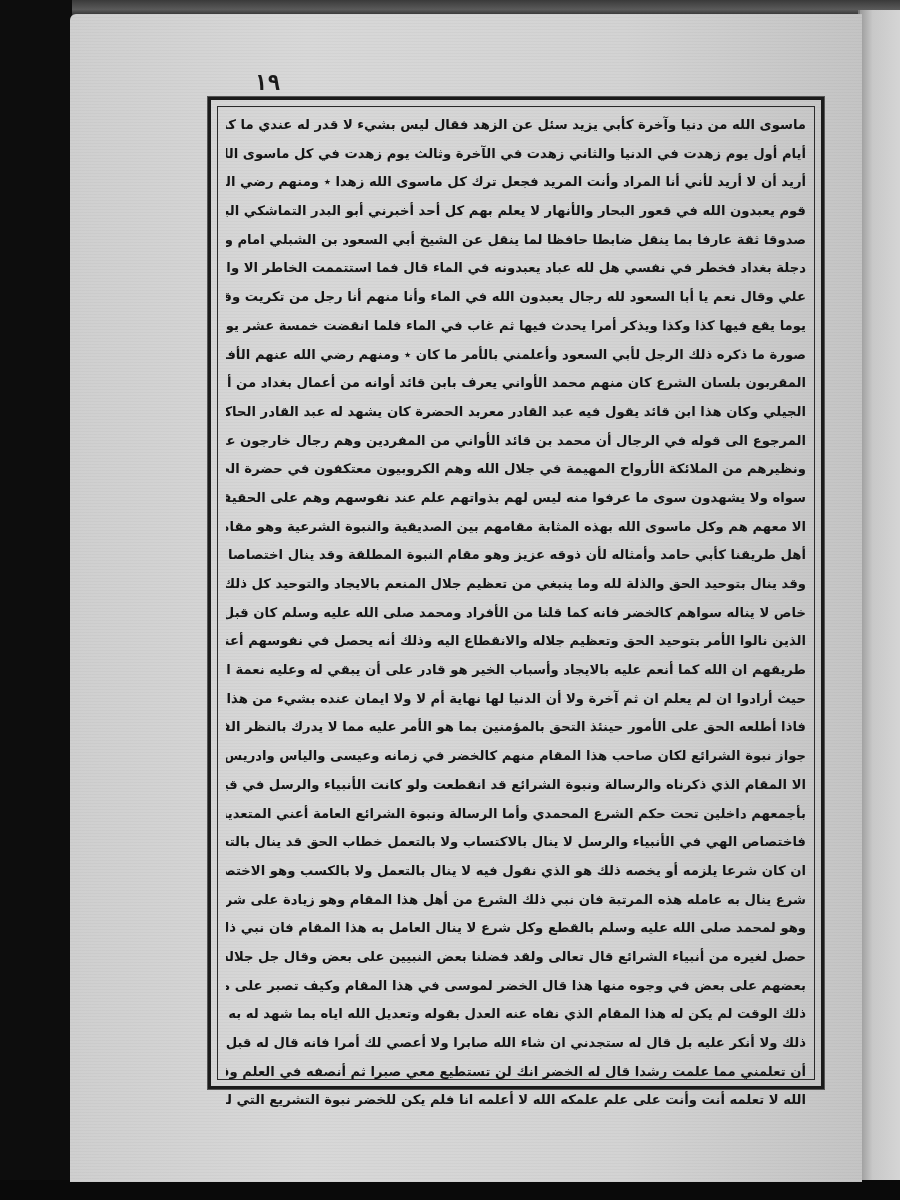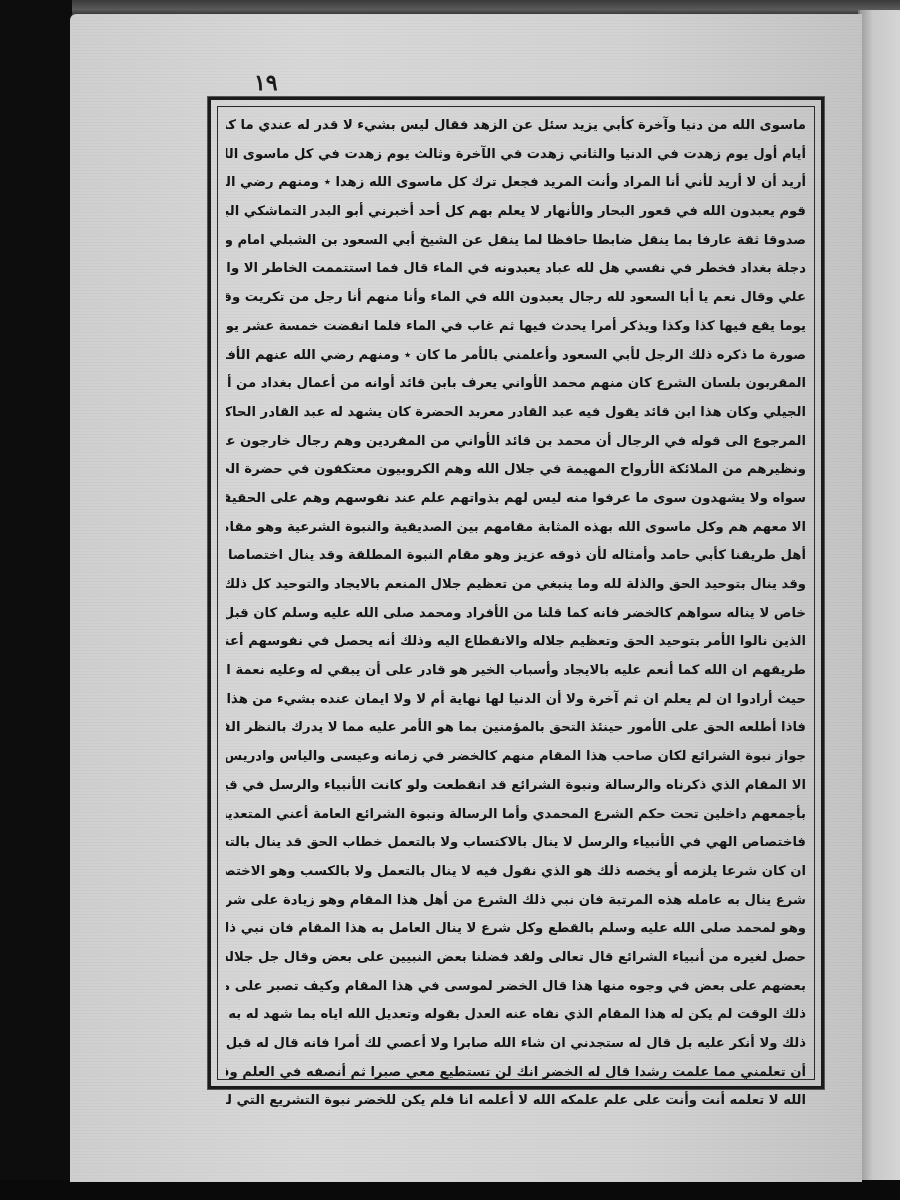--- a/index.html
+++ b/index.html
@@ -24,21 +24,21 @@
       position: absolute; left: 858px; top: 10px; width: 42px; height: 1172px;
       background: linear-gradient(90deg, #9a9a9a, #c8c8c8 30%, #d6d6d6);
       border-left: 2px solid #7a7a7a;
     }
     .bottom-shadow {
       position: absolute; left: 0; top: 1180px; width: 900px; height: 20px; background: #0a0a0a;
     }
     .page-number {
       position: absolute; left: 254px; top: 70px;
       font-size: 22px; font-weight: bold; color: #1a1a1a;
-      font-family: Liberation Serif, serif;
+      font-family: Liberation Mono, monospace;
     }
     .frame {
       position: absolute; left: 208px; top: 97px; width: 616px; height: 992px;
       border: 3px solid #1b1b1b;
       box-shadow: 0 0 0 1px #555;
       box-sizing: border-box;
     }
     .frame-inner {
       position: absolute; left: 6px; top: 6px; right: 6px; bottom: 6px;
       border: 1px solid #2a2a2a;

